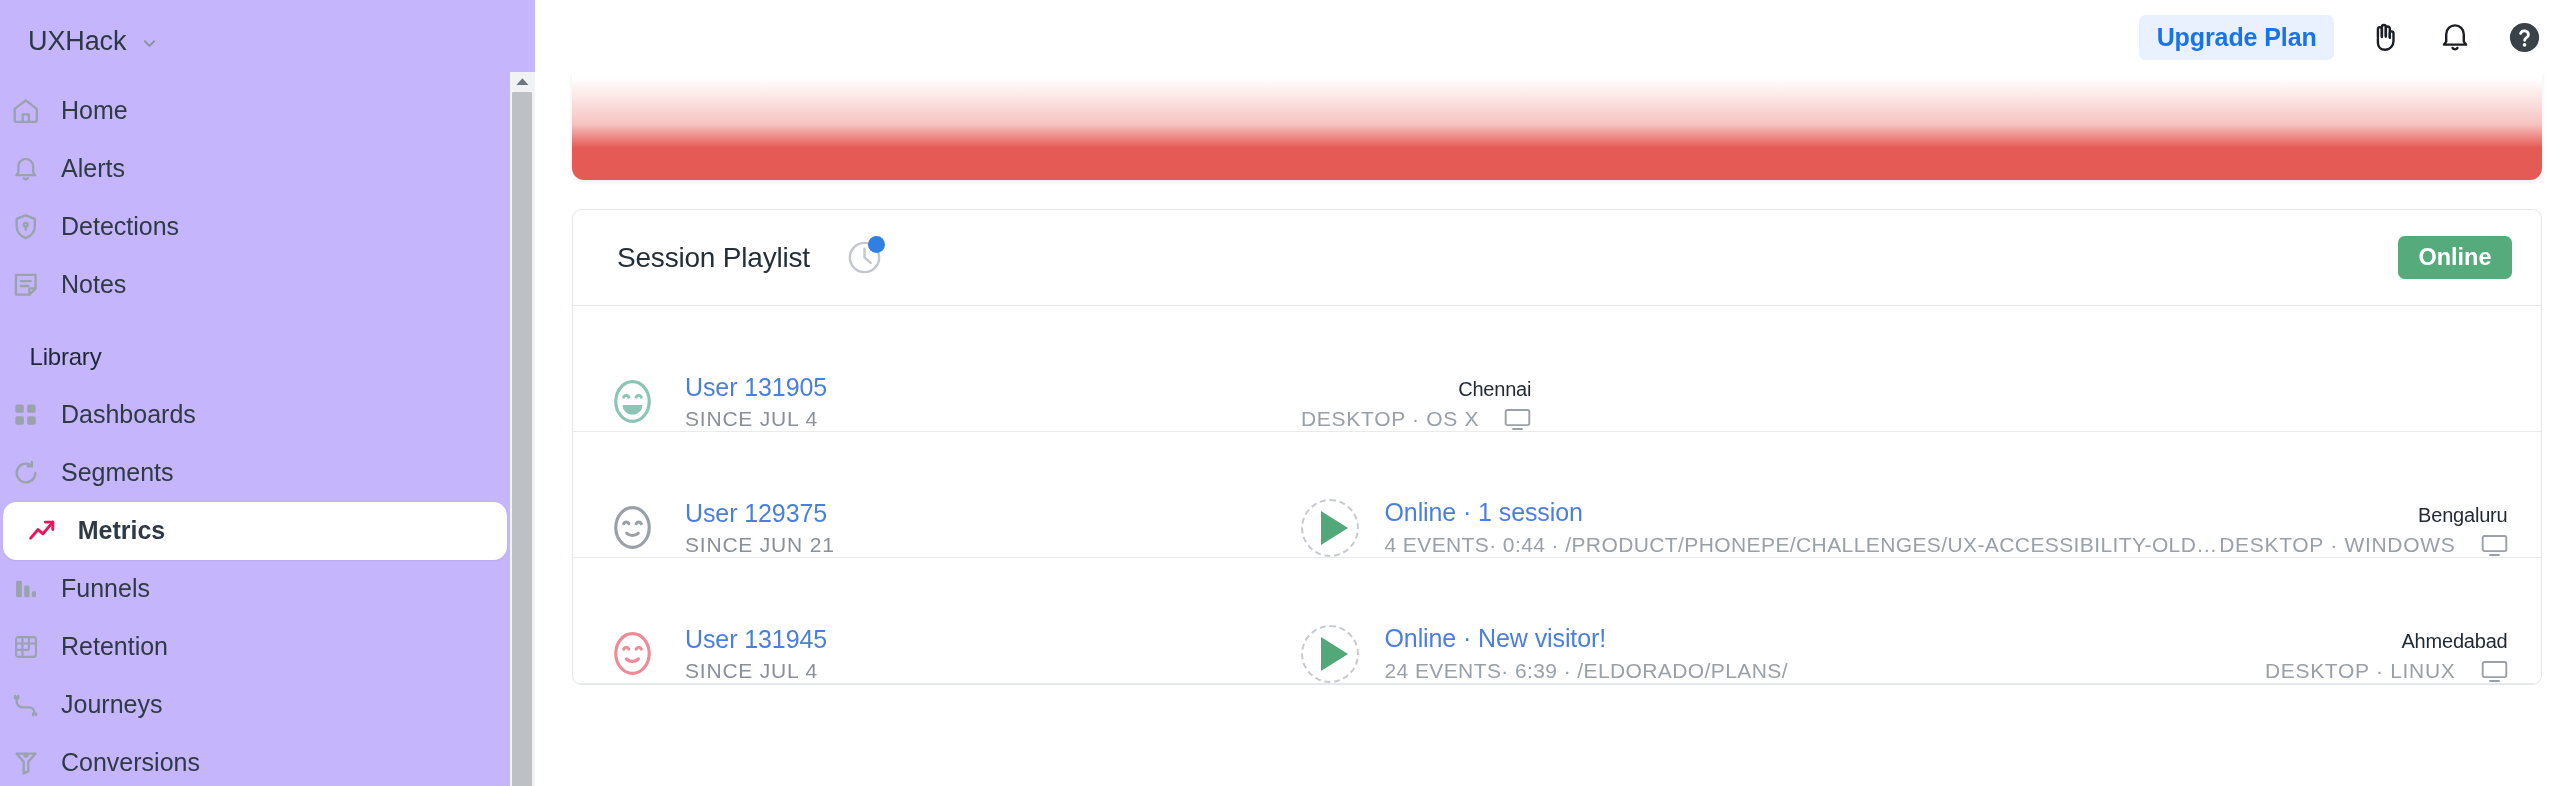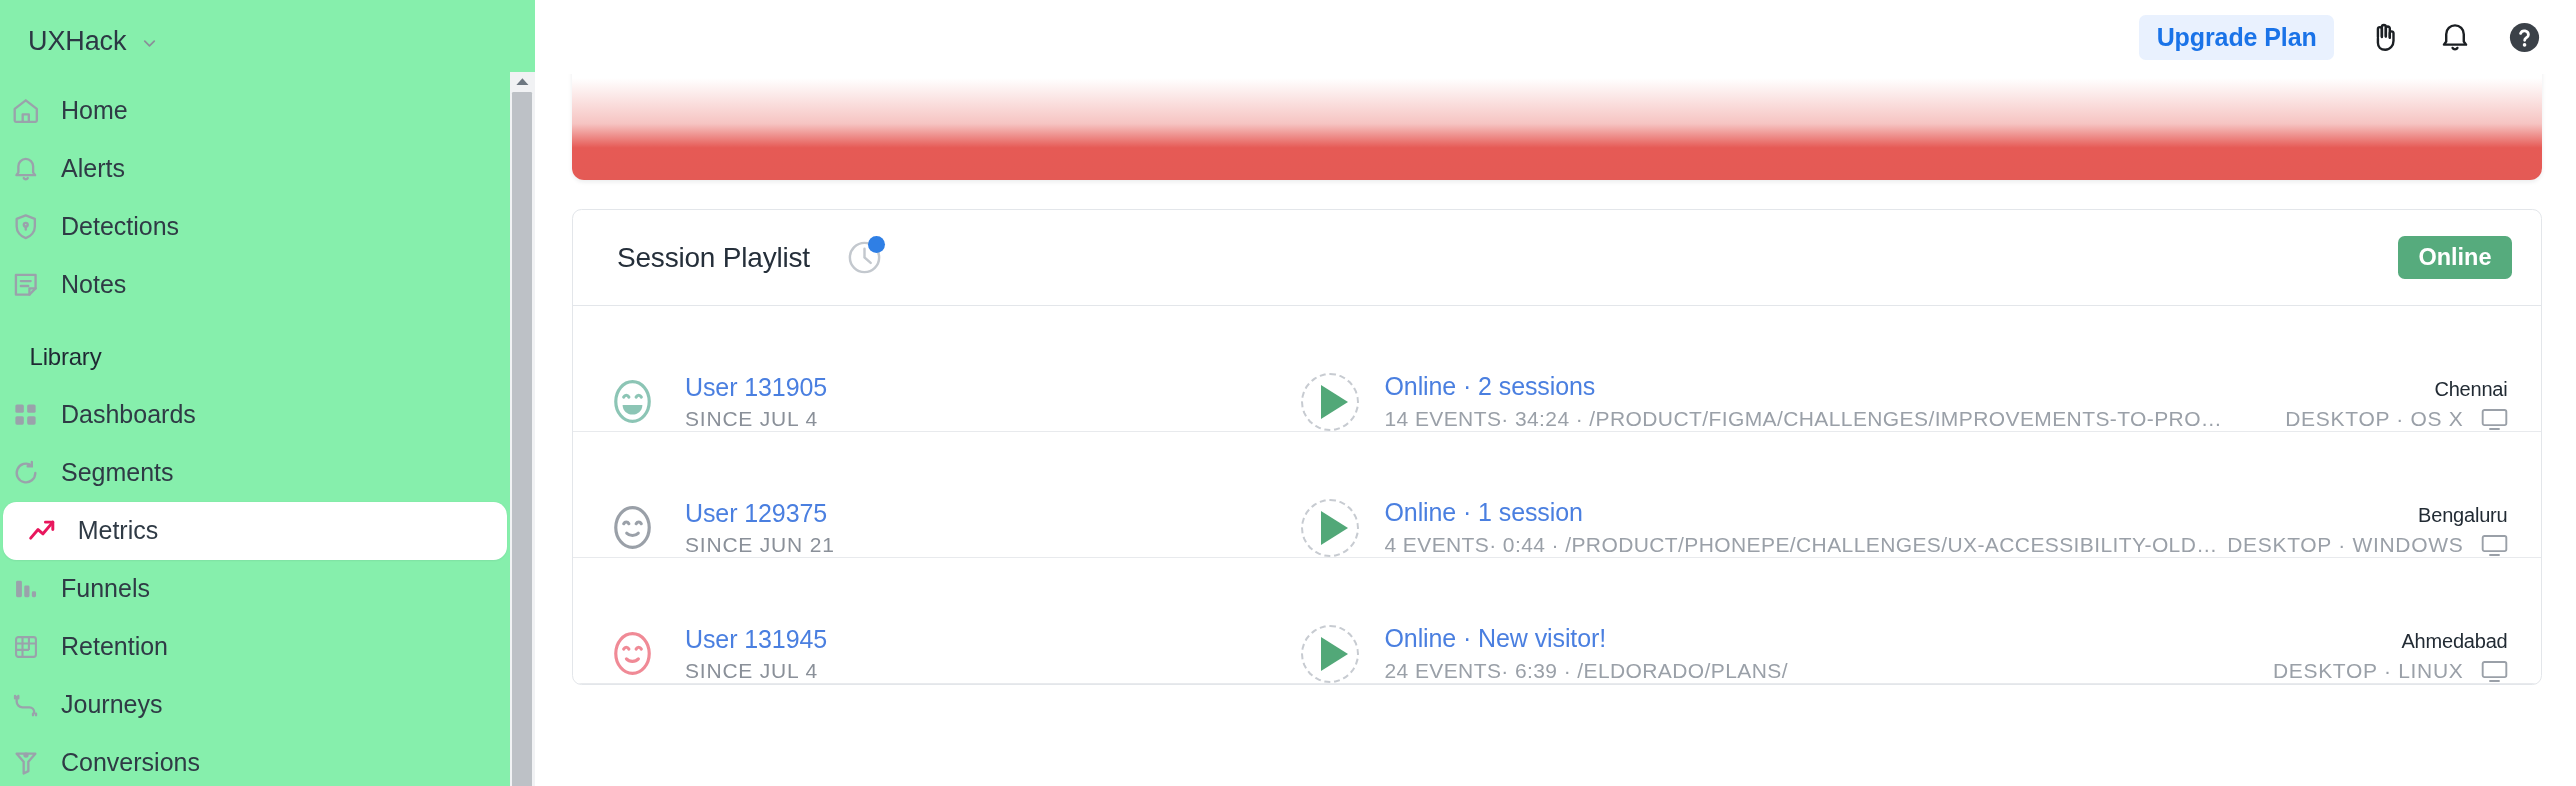--- a/index.html
+++ b/index.html
@@ -15,21 +15,21 @@
     display: flex;
     width: 2576px;
     height: 787px;
     position: relative;
   }
 
   
   .sidebar {
     width: 535px;
     height: 787px;
-    background: #86efac;
+    background: #c4b5fd;
     position: relative;
     flex: 0 0 535px;
     overflow: hidden;
   }
   .org-row {
     display: flex;
     align-items: center;
     gap: 13.4px;
     padding: 19px 0 0 28px;
     height: 64px;
@@ -70,20 +70,21 @@
     color: #2f3a45;
     white-space: nowrap;
   }
   .nav-item.active {
     background: #ffffff;
     box-shadow: 0 0.7px 2px rgba(16,24,40,.06);
     border-radius: 13.4px;
     margin-left: 2.7px;
     margin-right: 28px;
     padding-left: 24px;
+    font-weight: bold;
   }
   .nav-item.active .ico { color: #e8175d; }
 
   .section-title {
     font-size: 24px;
     color: #1f2933;
     padding: 29.5px 0 14.8px 29.5px;
     letter-spacing: -0.2px;
   }
 
@@ -294,21 +295,21 @@
     color: #222b34;
     letter-spacing: -0.2px;
     white-space: nowrap;
   }
   .loc-dev {
     font-size: 21px;
     color: #9aa0a8;
     letter-spacing: 0.7px;
     display: flex;
     align-items: center;
-    gap: 17px;
+    gap: 25px;
     white-space: nowrap;
   }
   .monitor-ico { width: 27px; height: 23px; display:block; }
 </style>
 </head>
 <body>
 
 <div class="app">
 
   <aside class="sidebar">
@@ -513,29 +514,20 @@
                   <path d="M10.5 13.2c.8-1.5 2.4-1.5 3.2 0M18.3 13.2c.8-1.5 2.4-1.5 3.2 0"></path>
                   <path d="M9.8 18.2h12.4c0 3.6-2.8 6-6.2 6s-6.2-2.4-6.2-6z" fill="#8cc5b5" stroke="none"></path>
                 </svg>
             </span>
             <span class="u-lines">
               <span class="u-name">User 131905</span>
               <span class="u-since">SINCE JUL 4</span>
             </span>
           </div>
 
-          <div class="col-session">
-            <span class="play-wrap">
-                <span class="play-tri"></span>
-              </span>
-            <span class="s-lines">
-              <span class="s-title"><span>Online</span> · <span>2 sessions</span></span>
-              <span class="s-meta">14 EVENTS· 34:24 · /PRODUCT/FIGMA/CHALLENGES/IMPROVEMENTS-TO-PRO…</span>
-            </span>
-          </div>
 
           <div class="col-loc">
             <span class="loc-city">Chennai</span>
             <span class="loc-dev">
               <span>DESKTOP · OS X</span>
               <svg class="monitor-ico" viewBox="0 0 24 20" fill="none" stroke="#9aa0a8" stroke-width="1.7" stroke-linecap="round">
                   <rect x="1.5" y="1.5" width="21" height="13.5" rx="1.6"></rect>
                   <path d="M8 18.5h8"></path>
                 </svg>
             </span>

